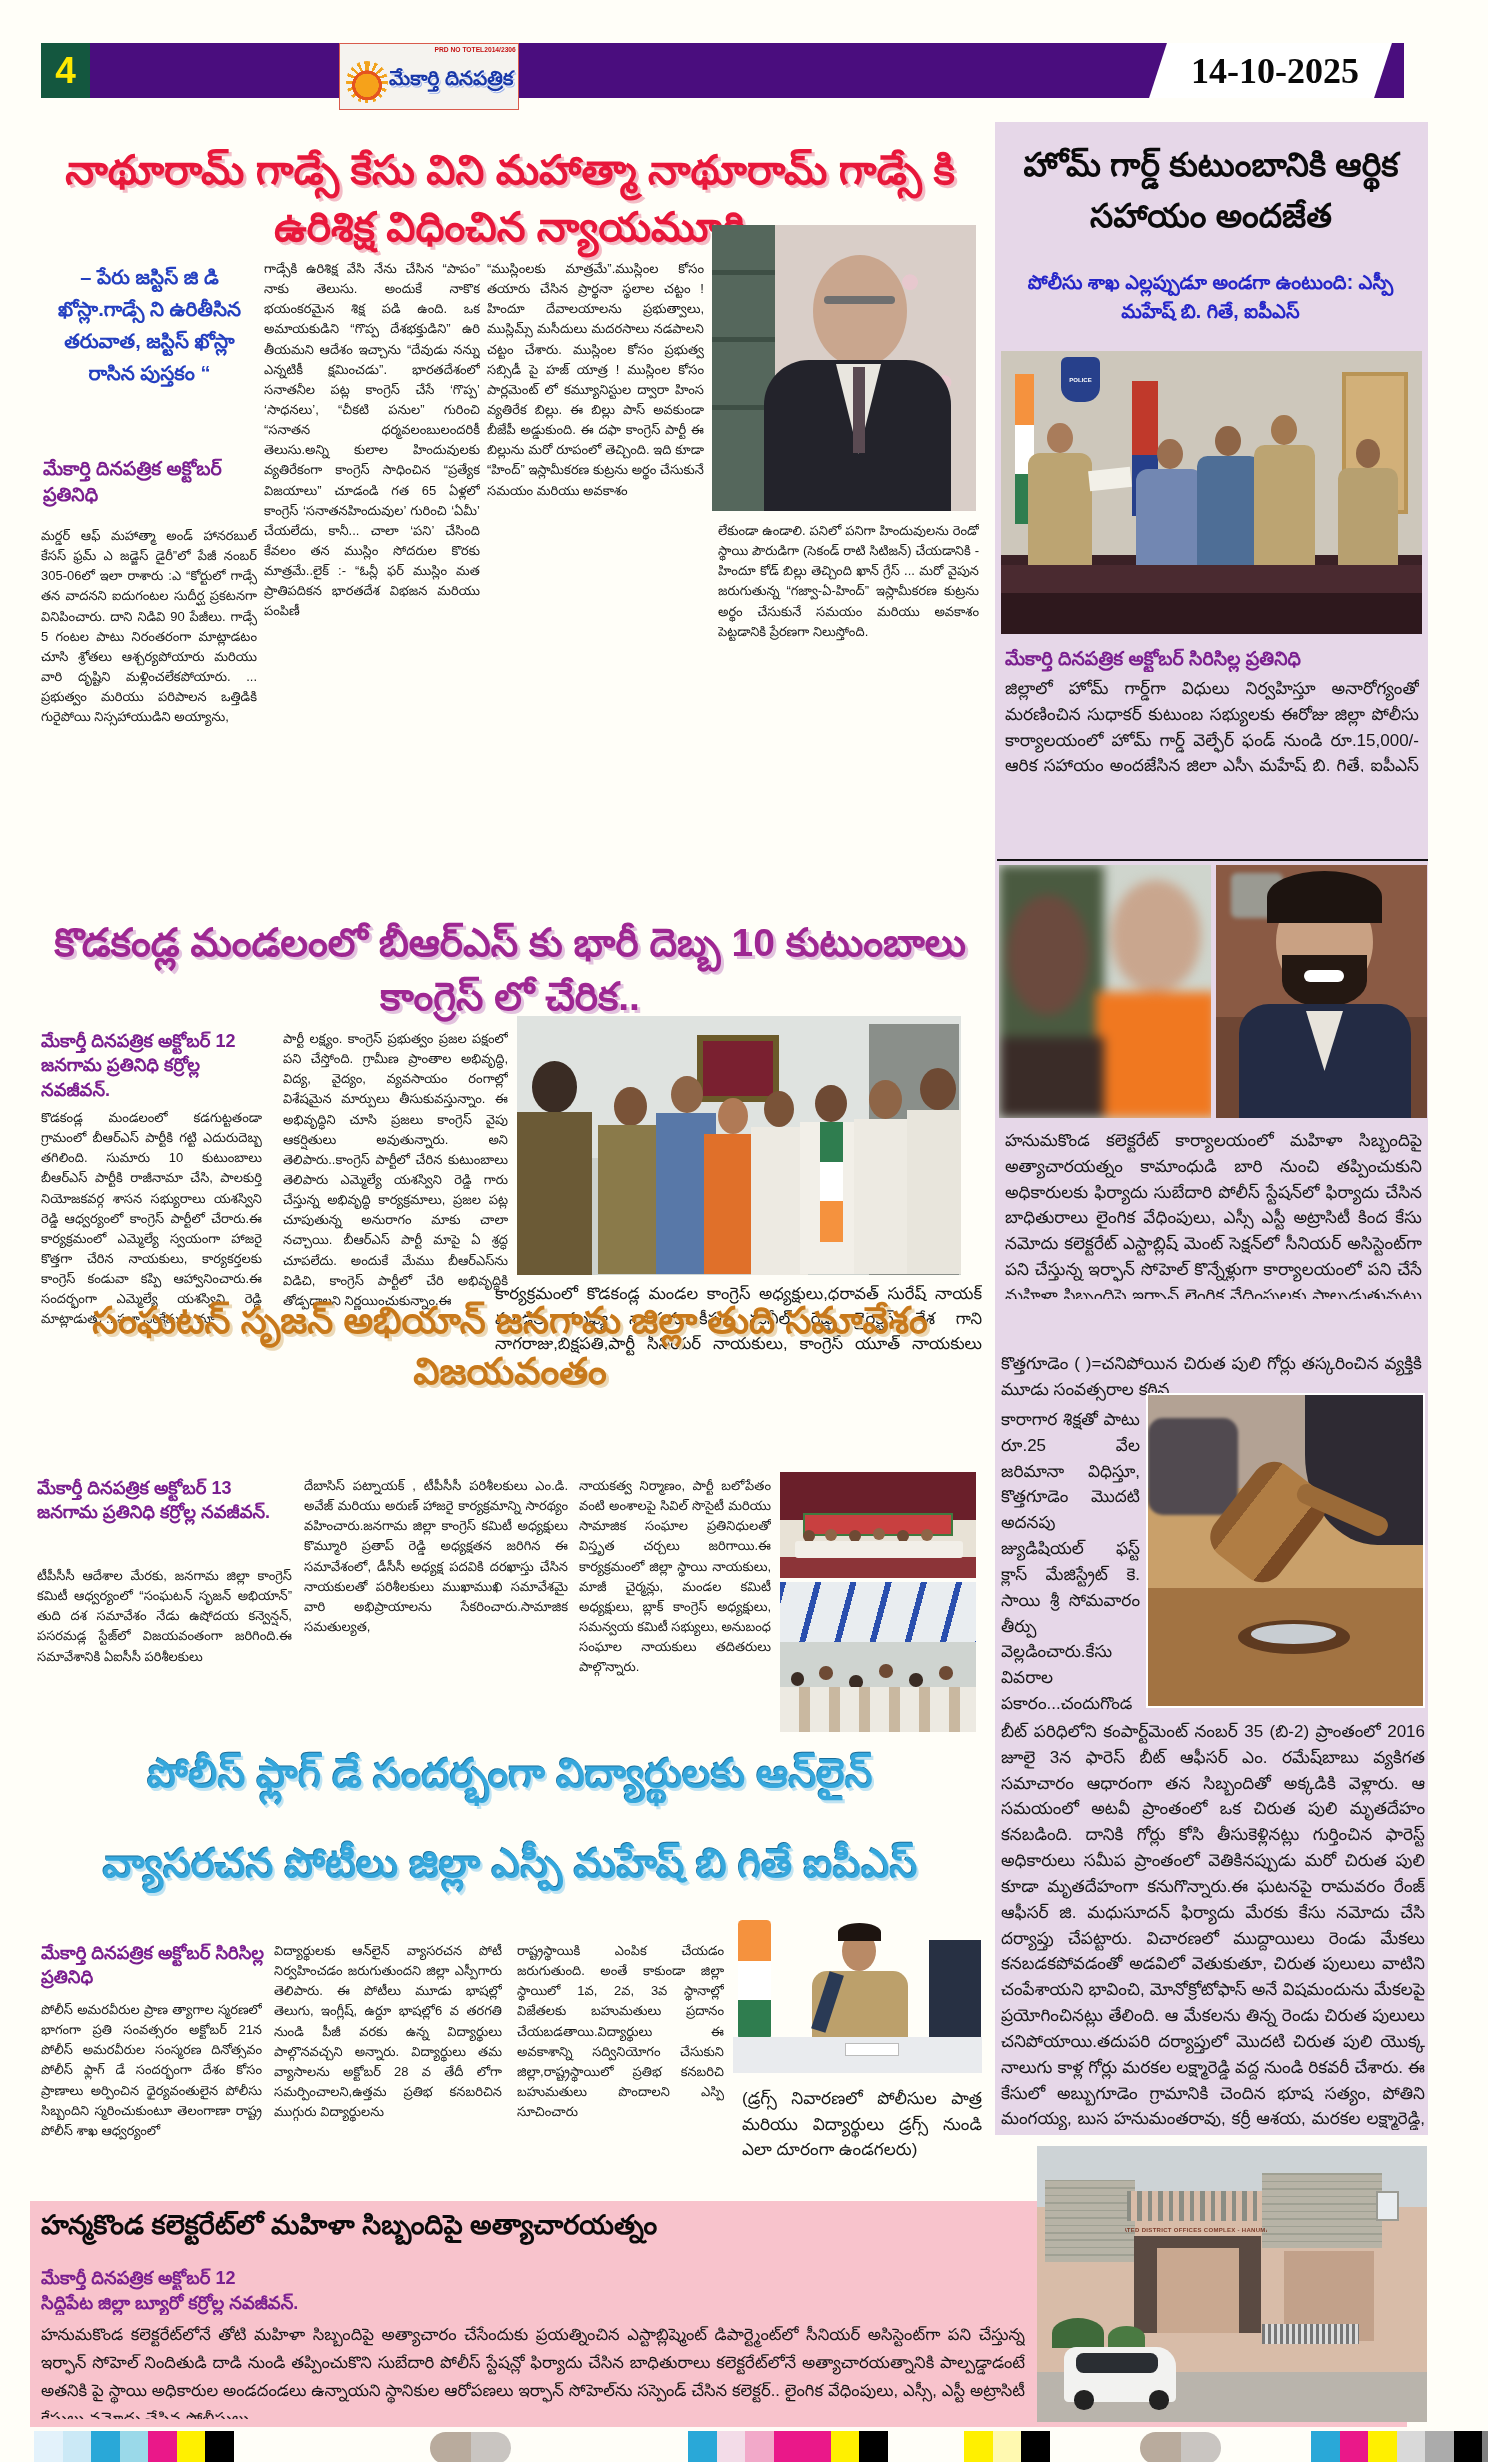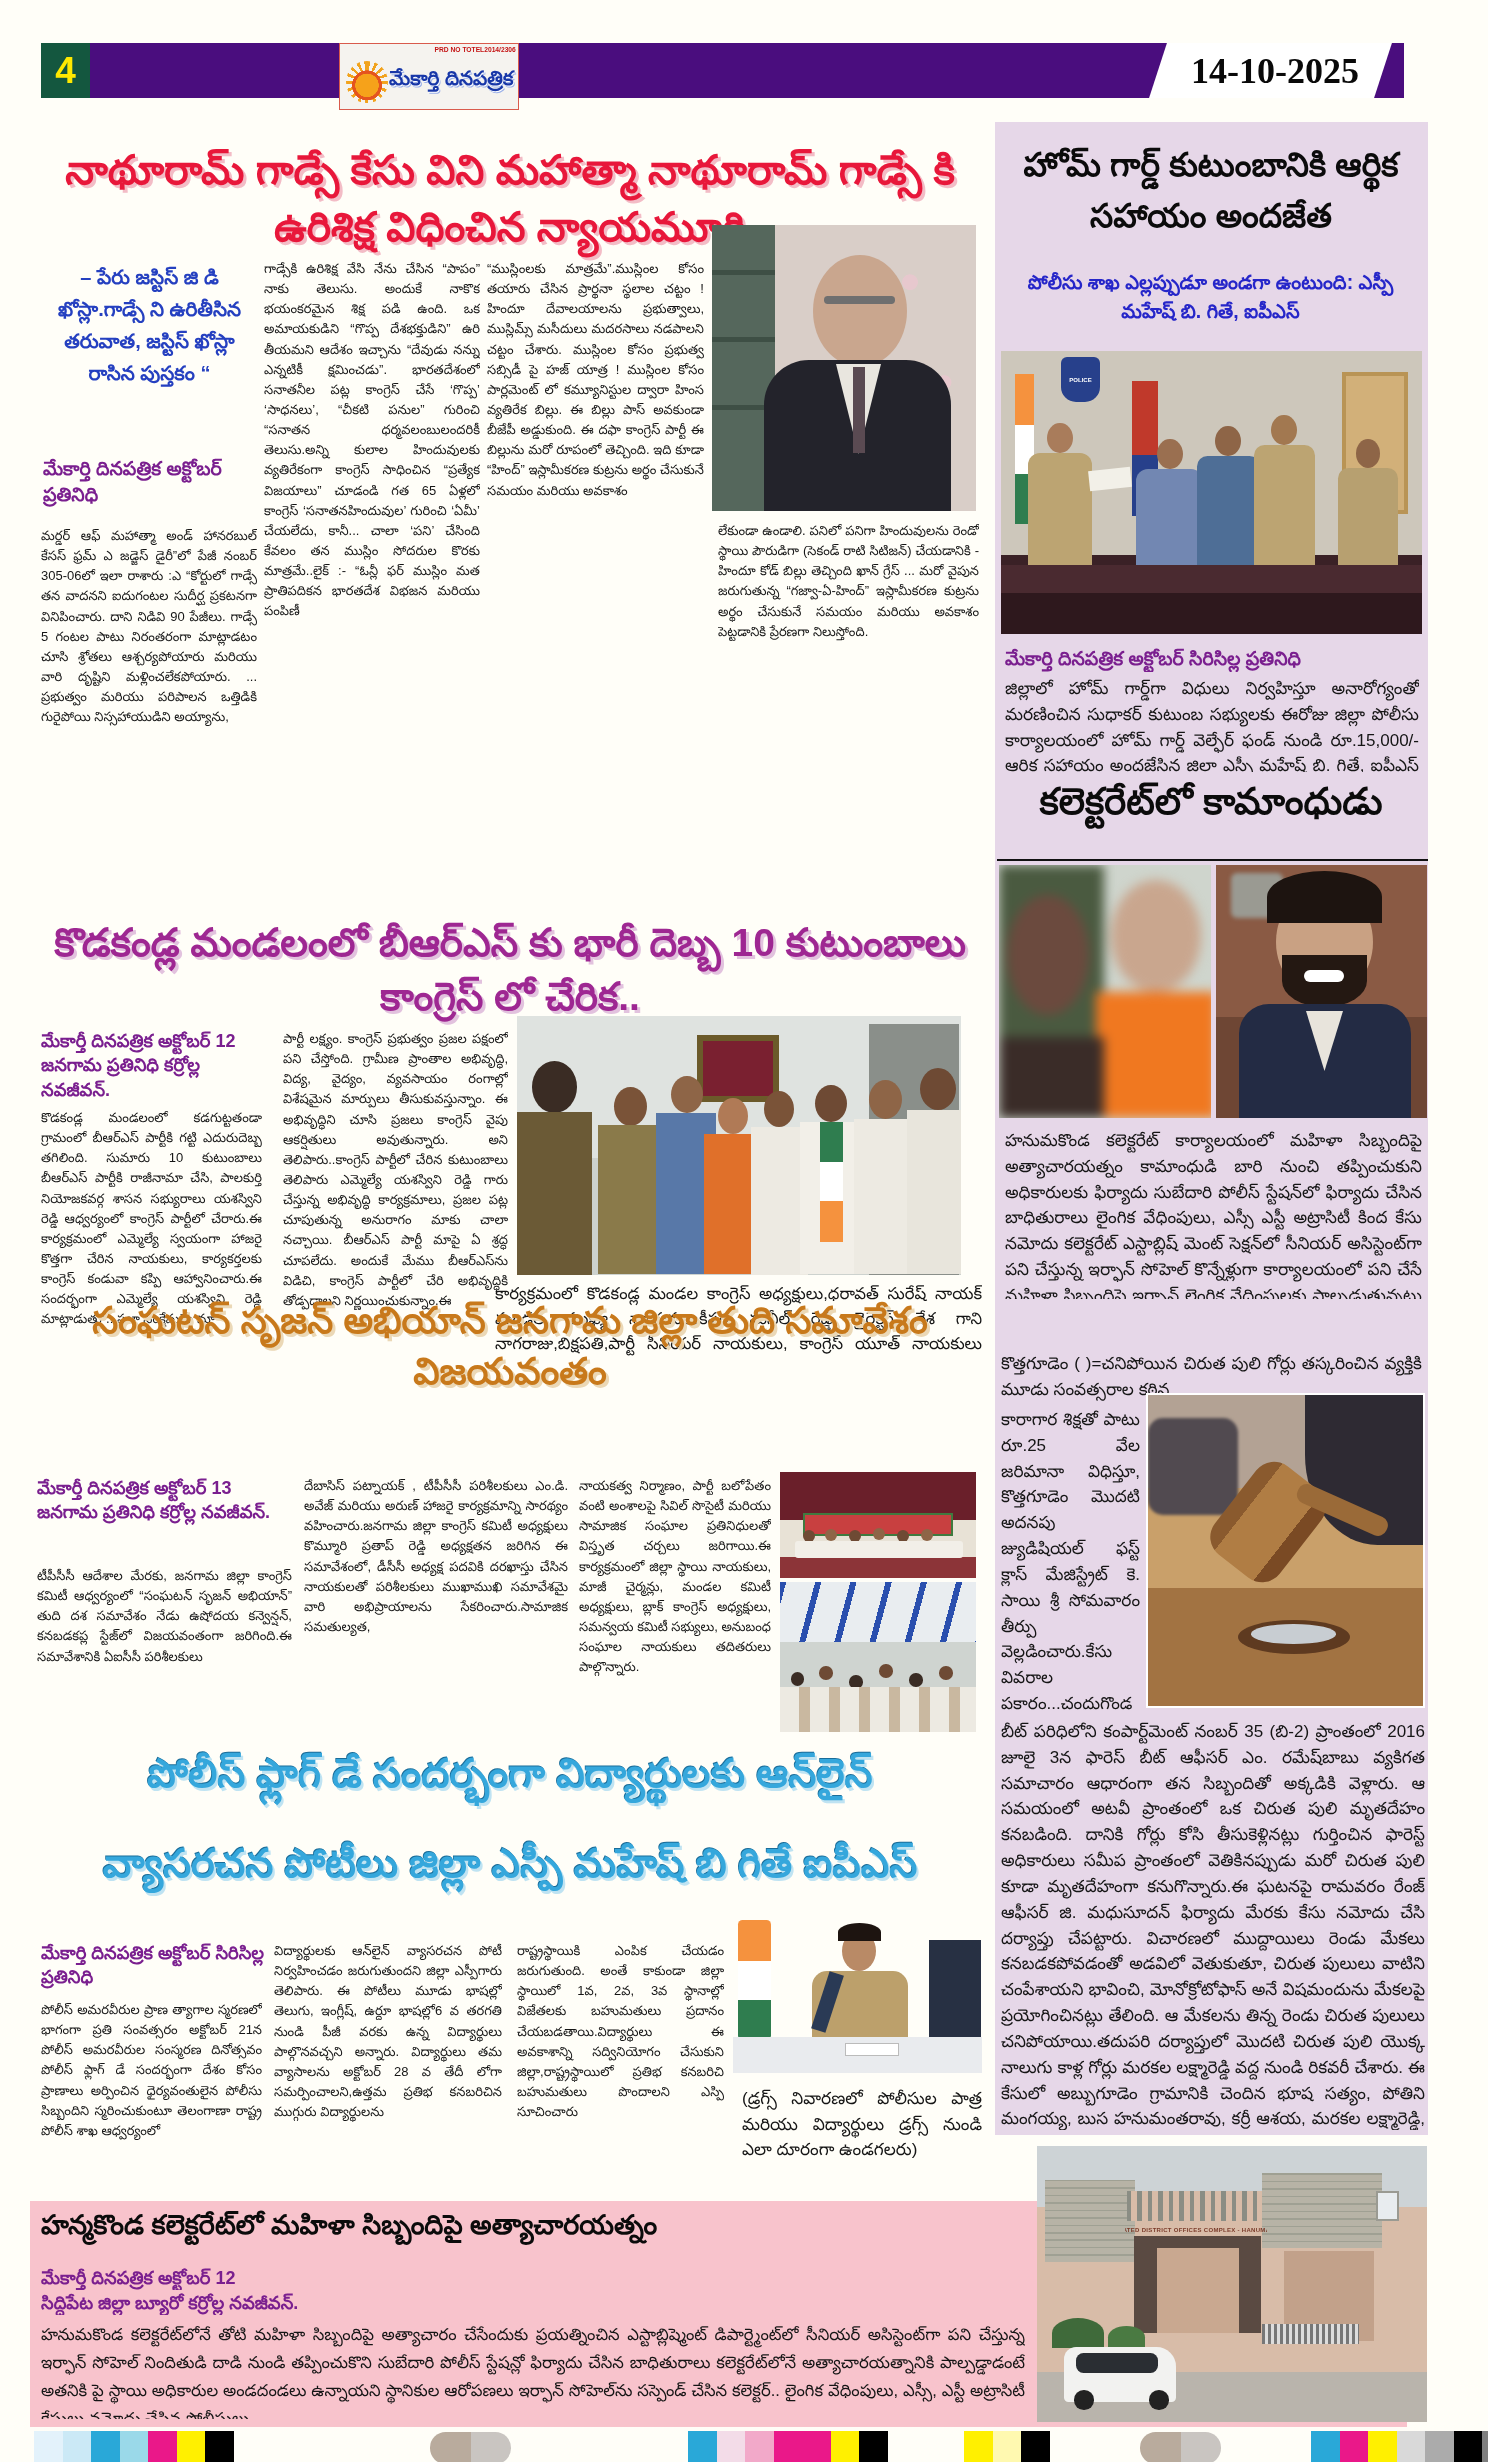--- a/index.html
+++ b/index.html
@@ -107,21 +107,20 @@
     <div style="left:196px;top:105px;width:63px;height:111px;background:#4E6E96;border-radius:10.5px 10.5px 0 0;"></div>
     <div class="head" style="left:270px;top:64px;width:25.5px;height:30px;background:#A27throw850;background:#A27850;"></div>
     <div style="left:253px;top:94px;width:61px;height:121px;background:#BCA472;border-radius:10.5px 10.5px 0 0;"></div>
     <div class="head" style="left:355px;top:88px;width:24px;height:28.5px;background:#8E6547;"></div>
     <div style="left:337px;top:117px;width:60px;height:99px;background:#B7A070;border-radius:10.5px 10.5px 0 0;"></div>
     <div style="left:88px;top:118px;width:42px;height:19.5px;background:#F2F0E8;transform:rotate(-6deg);"></div>
     <div style="left:0;top:214px;width:421px;height:69px;background:linear-gradient(180deg,#4A2A30 0 40%,#2E181D 40%);"></div>
   </div>
   <div class="byline" style="left:1005px;top:646px;width:412px;font-size:19px;">మేకార్తి దినపత్రిక అక్టోబర్ సిరిసిల్ల ప్రతినిధి</div>
   <div class="col sbcol" style="left:1005px;top:676px;width:414px;height:96px;">జిల్లాలో హోమ్ గార్డ్‌గా విధులు నిర్వహిస్తూ అనారోగ్యంతో మరణించిన సుధాకర్ కుటుంబ సభ్యులకు ఈరోజు జిల్లా పోలీసు కార్యాలయంలో హోమ్ గార్డ్ వెల్ఫేర్ ఫండ్ నుండి రూ.15,000/- ఆర్థిక సహాయం అందజేసిన జిల్లా ఎస్పీ మహేష్ బి. గితే, ఐపీఎస్ గారు.ఈసందర్భంగా“పోలీసు శాఖ ఎల్లప్పుడూ తమ సిబ్బంది మరియు వారి కుటుంబాలకు అండగా ఉంటుందని తెలిపారు.ఈకార్యక్రమంలో ఆర్.ఐ యాదగిరి, సుధాకర్ కుటుంబ సభ్యులు పాల్గొన్నారు</div>
-  <div class="h-black" style="position:absolute;left:1005px;top:781px;width:412px;text-align:center;font-size:37px;">కలెక్టరేట్‌లో కామాంధుడు</div>
   <div class="rule" style="left:997px;top:859px;width:431px;height:2.2px;"></div>
 
   <div class="ph" style="left:999px;top:865px;width:212px;height:253px;background:#cfd5cd;">
     <div style="left:0;top:0;width:212px;height:253px;filter:blur(5.2px);">
       <div style="position:absolute;left:0;top:0;width:105px;height:253px;background:#4a5a40;"></div>
       <div style="position:absolute;left:7.5px;top:30px;width:82px;height:120px;background:#6B4A3E;border-radius:50%;"></div>
       <div style="position:absolute;left:112px;top:15px;width:90px;height:112px;background:#C9A68E;border-radius:50%;"></div>
       <div style="position:absolute;left:97px;top:127px;width:120px;height:126px;background:#F07820;"></div>
       <div style="position:absolute;left:0px;top:172px;width:105px;height:81px;background:#3a2c28;"></div>
     </div>
@@ -173,21 +172,21 @@
     <div style="left:303px;top:106px;width:22.5px;height:120px;background:linear-gradient(180deg,#2F7D4F 0 33%,#FFF 33% 66%,#F5923E 66%);"></div>
     <div class="head" style="left:352px;top:64px;width:33px;height:39px;background:#8E6547;"></div>
     <div style="left:337px;top:103px;width:64px;height:155px;background:#EDEAE2;"></div>
     <div class="head" style="left:403px;top:52px;width:36px;height:42px;background:#6E4A34;"></div>
     <div style="left:390px;top:94px;width:54px;height:164px;background:#E8E5DC;"></div>
   </div>
   <div class="caption" style="left:495px;top:1281px;width:487px;height:78px;">కార్యక్రమంలో కొడకండ్ల మండల కాంగ్రెస్ అధ్యక్షులు,ధరావత్ సురేష్ నాయక్ మండల ముఖ్య నాయకులుకీసర సునీల్ రెడ్డి డైరెక్టర్ దేశ గాని నాగరాజు,బిక్షపతి,పార్టీ సీనియర్ నాయకులు, కాంగ్రెస్ యూత్ నాయకులు తదితరులు పాల్గొన్నారు.</div>
 
   <div class="h-org">సంఘటన్ సృజన్ అభియాన్ జనగామ జిల్లా తుది సమావేశం విజయవంతం</div>
   <div class="byline" style="left:37px;top:1476px;width:247px;">మేకార్తీ దినపత్రిక అక్టోబర్ 13 జనగామ ప్రతినిధి కర్రోల్ల నవజీవన్.</div>
-  <div class="col" style="left:37px;top:1566px;width:255px;height:168px;">టీపీసీసీ ఆదేశాల మేరకు, జనగామ జిల్లా కాంగ్రెస్ కమిటీ ఆధ్వర్యంలో “సంఘటన్ సృజన్ అభియాన్” తుది దశ సమావేశం నేడు ఉషోదయ కన్వెన్షన్, కనబడకప్ల స్టేజ్‌లో విజయవంతంగా జరిగింది.ఈ సమావేశానికి ఏఐసీసీ పరిశీలకులు</div>
+  <div class="col" style="left:37px;top:1566px;width:255px;height:168px;">టీపీసీసీ ఆదేశాల మేరకు, జనగామ జిల్లా కాంగ్రెస్ కమిటీ ఆధ్వర్యంలో “సంఘటన్ సృజన్ అభియాన్” తుది దశ సమావేశం నేడు ఉషోదయ కన్వెన్షన్, పసరమడ్ల స్టేజ్‌లో విజయవంతంగా జరిగింది.ఈ సమావేశానికి ఏఐసీసీ పరిశీలకులు</div>
   <div class="col" style="left:304px;top:1476px;width:264px;height:258px;">దేబాసిస్ పట్నాయక్ , టీపీసీసీ పరిశీలకులు ఎం.డి. అవేజ్ మరియు అరుణ్ హాజరై కార్యక్రమాన్ని సారథ్యం వహించారు.జనగామ జిల్లా కాంగ్రెస్ కమిటీ అధ్యక్షులు కొమ్మూరి ప్రతాప్ రెడ్డి అధ్యక్షతన జరిగిన ఈ సమావేశంలో, డీసీసీ అధ్యక్ష పదవికి దరఖాస్తు చేసిన నాయకులతో పరిశీలకులు ముఖాముఖి సమావేశమై వారి అభిప్రాయాలను సేకరించారు.సామాజిక సమతుల్యత,</div>
   <div class="col" style="left:579px;top:1476px;width:192px;height:258px;">నాయకత్వ నిర్మాణం, పార్టీ బలోపేతం వంటి అంశాలపై సివిల్ సొసైటీ మరియు సామాజిక సంఘాల ప్రతినిధులతో విస్తృత చర్చలు జరిగాయి.ఈ కార్యక్రమంలో జిల్లా స్థాయి నాయకులు, మాజీ చైర్మన్లు, మండల కమిటీ అధ్యక్షులు, బ్లాక్ కాంగ్రెస్ అధ్యక్షులు, సమన్వయ కమిటీ సభ్యులు, అనుబంధ సంఘాల నాయకులు తదితరులు పాల్గొన్నారు.</div>
 
   <div class="ph" style="left:780px;top:1472px;width:196px;height:106px;background:linear-gradient(180deg,#6A1F2A 0 45%,#E8E2D6 45% 80%,#8C3438 80%);">
     <div style="left:22.5px;top:41px;width:150px;height:22.5px;background:#C84040;border:2.2px solid #3f7a3f;box-sizing:border-box;"></div>
     <div class="head" style="left:22.5px;top:58px;width:12px;height:12px;background:#6E4A34;"></div>
     <div class="head" style="left:45px;top:57px;width:12px;height:12px;background:#8E6547;"></div>
     <div class="head" style="left:69px;top:58px;width:12px;height:12px;background:#6E4A34;"></div>
     <div class="head" style="left:93px;top:56px;width:12px;height:12px;background:#8E6547;"></div>
     <div class="head" style="left:117px;top:58px;width:12px;height:12px;background:#6E4A34;"></div>

